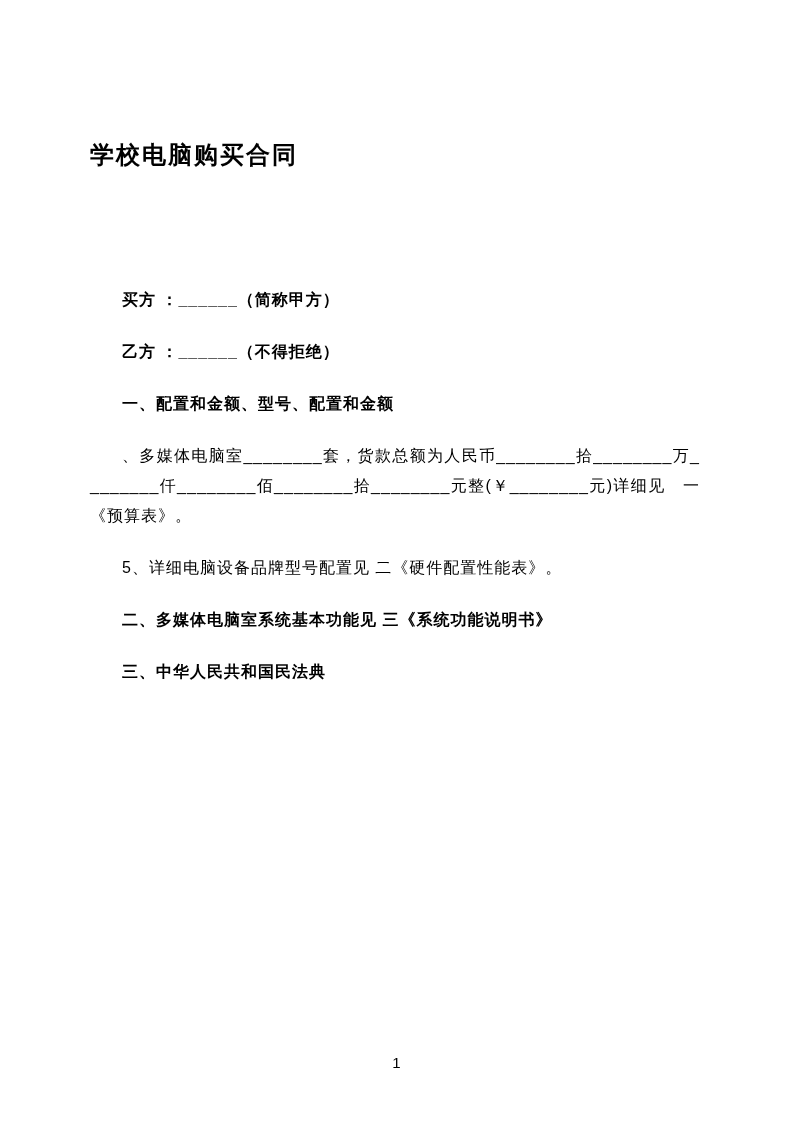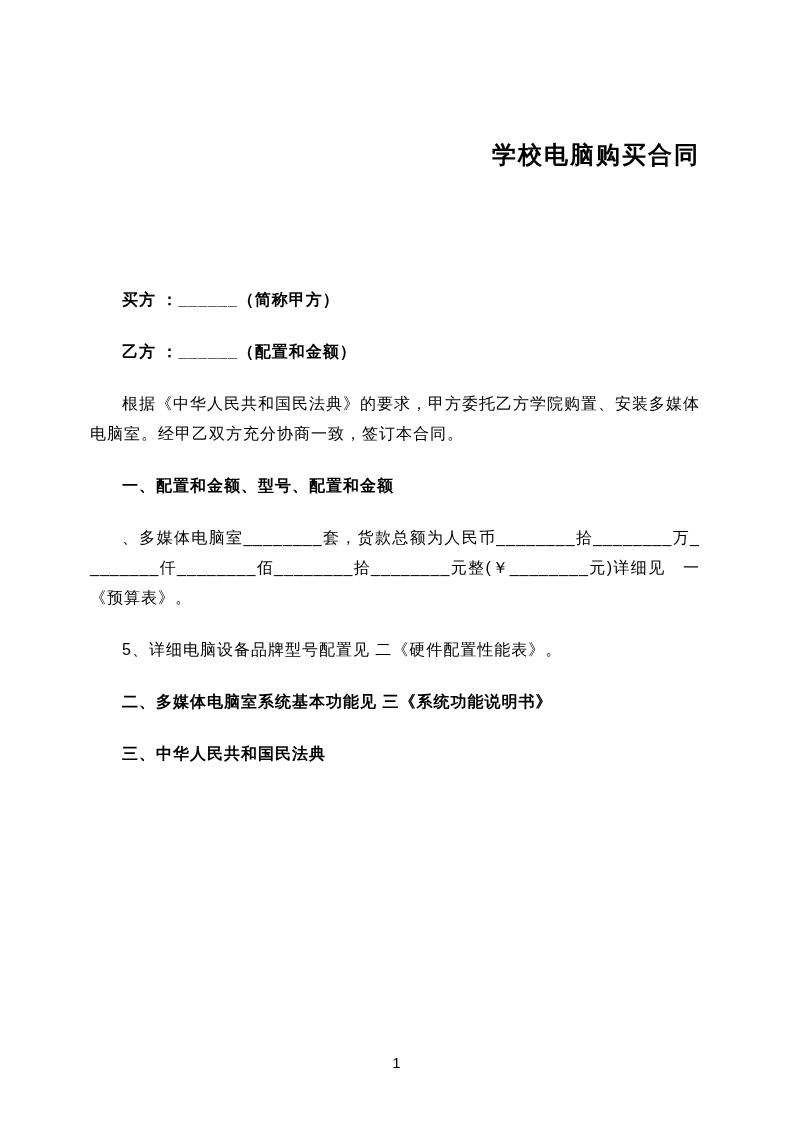--- a/index.html
+++ b/index.html
@@ -17,21 +17,21 @@
     font-family: "Liberation Sans", "DejaVu Sans", sans-serif;
     overflow: hidden;
   }
   .content {
     padding: 140px 93px 0 90px;
   }
   .doc-title {
     font-size: 24px;
     font-weight: 700;
     line-height: 30px;
-    text-align: right;
+    text-align: left;
     letter-spacing: 2px;
     margin: 0 0 115px 0;
   }
   .para {
     font-size: 16px;
     line-height: 30px;
     letter-spacing: 1px;
     margin: 12px 0 22px 0;
     text-indent: 2em;
     text-align: justify;
@@ -53,23 +53,22 @@
 </head>
 <body>
 
 <div class="page">
   <div class="content">
 
     <h1 class="doc-title">学校电脑购买合同</h1>
 
     <p class="para bold">买方 ：______（简称甲方）</p>
 
-    <p class="para bold">乙方 ：______（配置和金额）</p>
+    <p class="para bold">乙方 ：______（不得拒绝）</p>
 
-    <p class="para">根据《中华人民共和国民法典》的要求，甲方委托乙方学院购置、安装多媒体电脑室。经甲乙双方充分协商一致，签订本合同。</p>
 
     <p class="para bold">一、配置和金额、型号、配置和金额</p>
 
     <p class="para">、多媒体电脑室________套，货款总额为人民币________拾________万________仟________佰________拾________元整(￥________元)详细见　一《预算表》。</p>
 
     <p class="para">5、详细电脑设备品牌型号配置见 二《硬件配置性能表》。</p>
 
     <p class="para bold">二、多媒体电脑室系统基本功能见 三《系统功能说明书》</p>
 
     <p class="para bold">三、中华人民共和国民法典</p>

